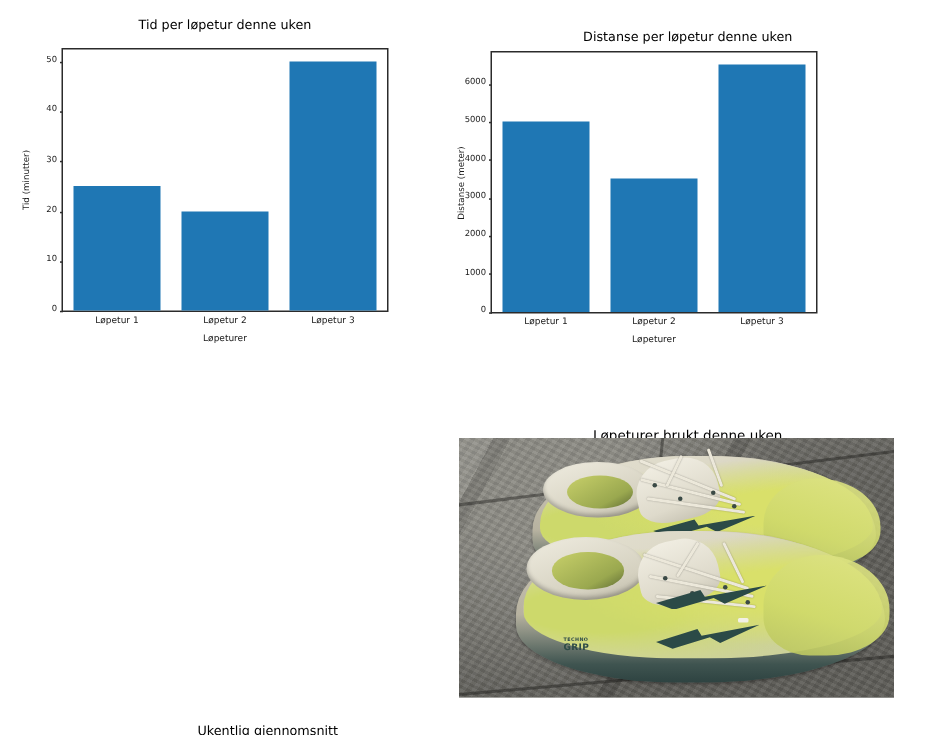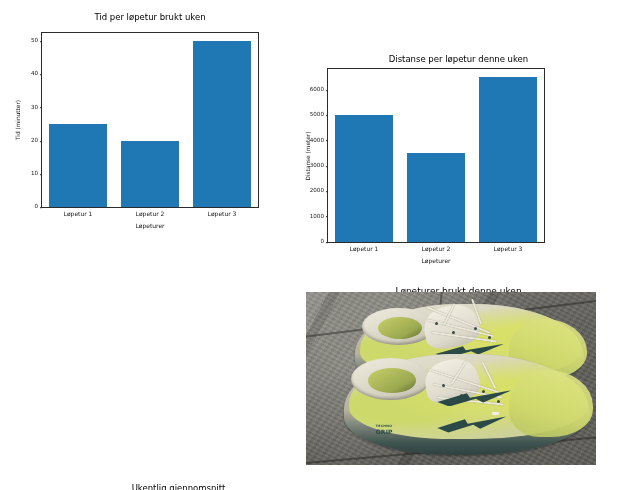--- a/index.html
+++ b/index.html
@@ -97,21 +97,21 @@
     color: #1a1a1a;
     white-space: nowrap;
   }
 
   
   #panel-tid { left: 0; top: 0; width: 300px; height: 240px; }
   #panel-tid .chart-title { top: 12px; }
   #panel-tid .plot { left: 41px; top: 32px; width: 218px; height: 176px; }
 
   
-  #panel-dist { left: 300px; top: 0; width: 317px; height: 240px; margin-top: 34px; }
+  #panel-dist { left: 300px; top: 0; width: 317px; height: 240px; }
   #panel-dist .chart-title { top: 20px; }
   #panel-dist .plot { left: 27px; top: 34px; width: 218px; height: 175px; }
 
   
   #panel-uke { left: 0; top: 238px; width: 300px; height: 252px; margin-left: 31px; }
   #panel-uke .chart-title { top: 245px; left: 0; width: 295px; }
 
   
   #panel-photo { left: 300px; top: 275px; width: 317px; height: 215px; }
   #panel-photo .chart-title { top: 11px; font-size: 9px; }
@@ -233,21 +233,21 @@
     position: absolute;
     width: 7px; height: 3px;
     background: #f2f0e6;
     border-radius: 1px;
   }
 </style>
 </head>
 <body>
 
 <div class="panel" id="panel-tid">
-  <div class="chart-title">Tid per løpetur brukt uken</div>
+  <div class="chart-title">Tid per løpetur denne uken</div>
   <div class="ylabel" id="ylabel-tid" style="left: 15px; top: 120px; transform: rotate(-90deg) translateX(-50%);">Tid (minutter)</div>
   <div class="plot" id="plot-tid">
     <div class="bars" id="bars-tid">
         <div class="bar" style="left: 7.2px; width: 57.6px; height: 82.8571px; background: rgb(31, 119, 180);"></div>
         <div class="bar" style="left: 79.2px; width: 57.6px; height: 66.2857px; background: rgb(31, 119, 180);"></div>
         <div class="bar" style="left: 151.2px; width: 57.6px; height: 165.714px; background: rgb(31, 119, 180);"></div>
       </div>
   <div class="ytick" style="top: 174px;">0</div>
       <div class="ytick" style="top: 140.857px;">10</div>
       <div class="ytick" style="top: 107.714px;">20</div>

